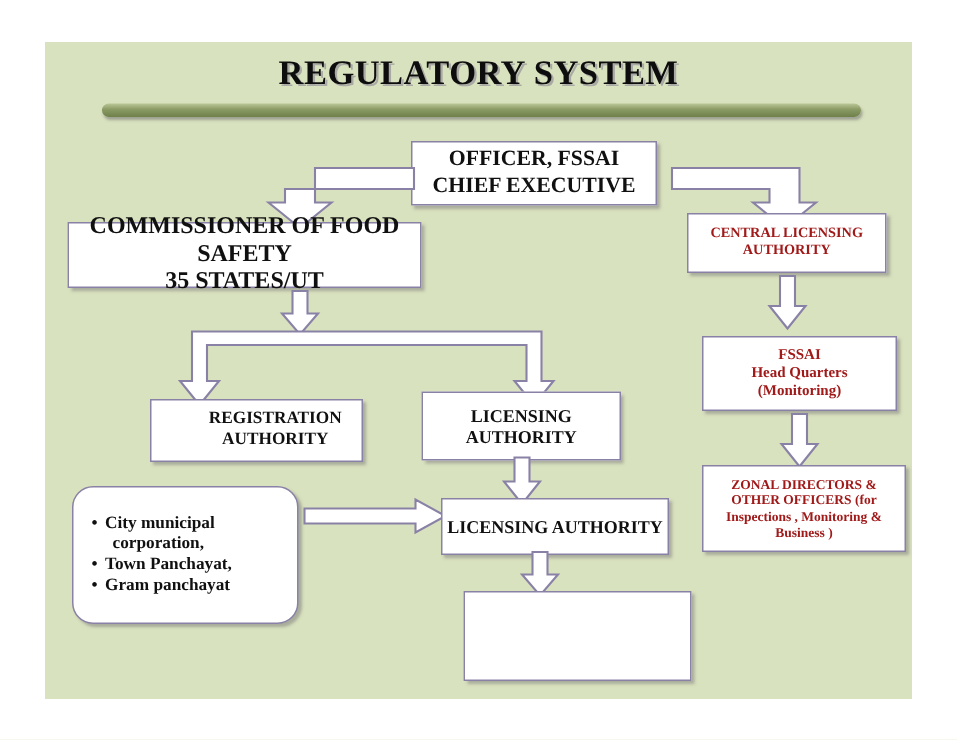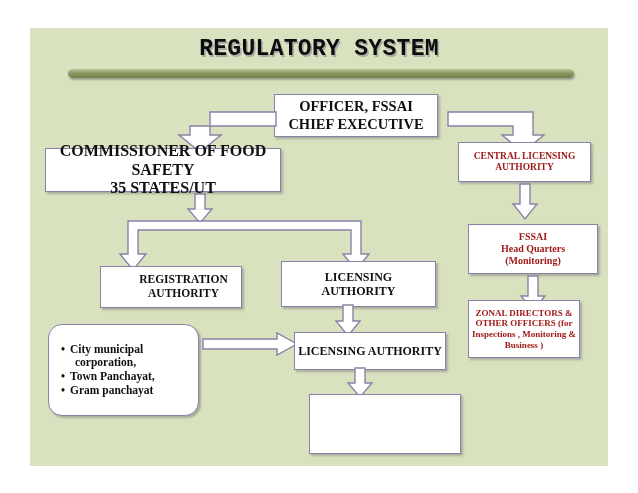--- a/index.html
+++ b/index.html
@@ -21,21 +21,21 @@
     height: 438px;
     background: #d9e2bf;
   }
   
   .title {
     position: absolute;
     left: 0;
     top: 8px;
     width: 578px;
     text-align: center;
-    font-family: Liberation Mono, monospace;
+    font-family: Liberation Serif, serif;
     font-weight: bold;
     font-size: 23px;
     letter-spacing: .3px;
     color: #0d0d0d;
     text-shadow: 1.5px 1.5px 0 rgba(160,160,160,.85);
   }
   .title-rule {
     position: absolute;
     left: 38px;
     top: 41px;
@@ -141,21 +141,21 @@
     </svg>
   </div>
 
   <div class="box" style="left:70px; top:238px; width:142px; height:42px; font-size:11.5px;padding-left:25px;">
     <div>
       <div>REGISTRATION</div>
       <div>AUTHORITY</div>
     </div>
   </div>
 
-  <div class="box" style="left:251px; top:233px; width:155px; height:46px; font-size:12px;align-items:center;">
+  <div class="box" style="left:251px; top:233px; width:133px; height:46px; font-size:12px;align-items:center;">
     <div>
       <div>LICENSING</div>
       <div>AUTHORITY</div>
     </div>
   </div>
 
   <div class="box maroon" style="left:438px; top:196px; width:130px; height:50px; font-size:10px;">
     <div>
       <div>FSSAI</div>
       <div>Head Quarters</div>
@@ -168,21 +168,21 @@
       <path d="M8,0 L18,0 L18,20 L25,20 L13,35 L1,20 L8,20 Z"></path>
     </svg>
   </div>
 
   <div class="conn" style="left:305px; top:277px; width:26px; height:32px;">
     <svg width="26" height="32" viewBox="0 0 26 32">
       <path d="M8,0 L18,0 L18,16 L25,16 L13,31 L1,16 L8,16 Z"></path>
     </svg>
   </div>
 
-  <div class="box maroon" style="left:438px; top:272px; width:112px; height:58px; font-size:9px;">
+  <div class="box maroon" style="left:438px; top:282px; width:136px; height:58px; font-size:9px;">
     <div>
       <div>ZONAL DIRECTORS   &amp;</div>
       <div>OTHER OFFICERS (for</div>
       <div>Inspections , Monitoring &amp;</div>
       <div>Business )</div>
     </div>
   </div>
 
   <div class="box rounded left-text" style="left:18px; top:296px; width:151px; height:92px; font-size:11.5px; padding:8px 8px 8px 12px;">
     <div>

